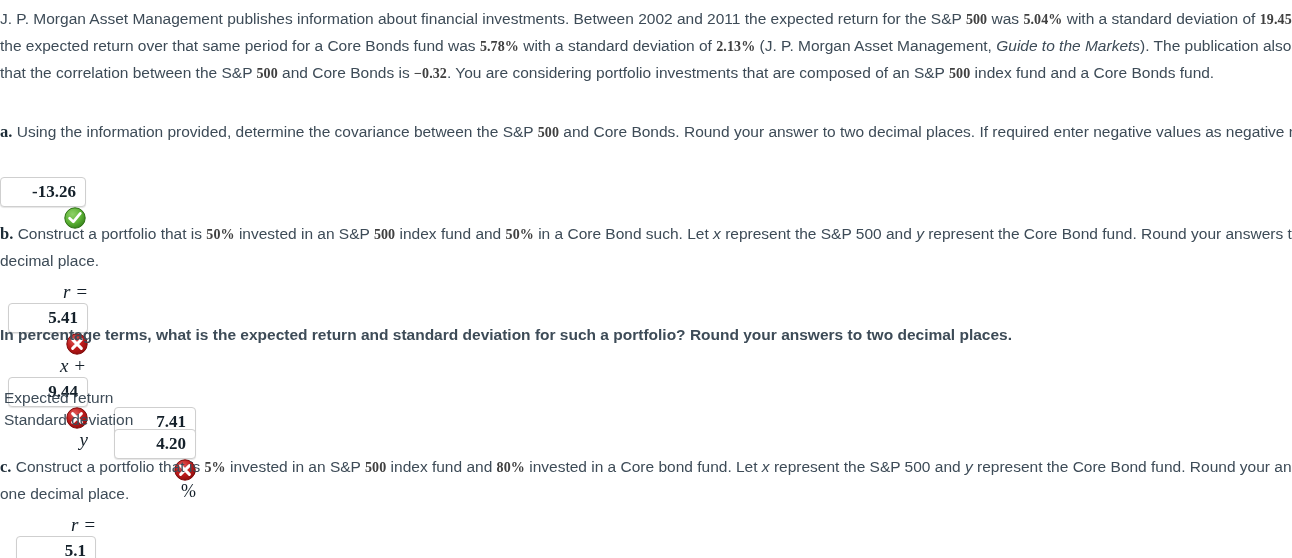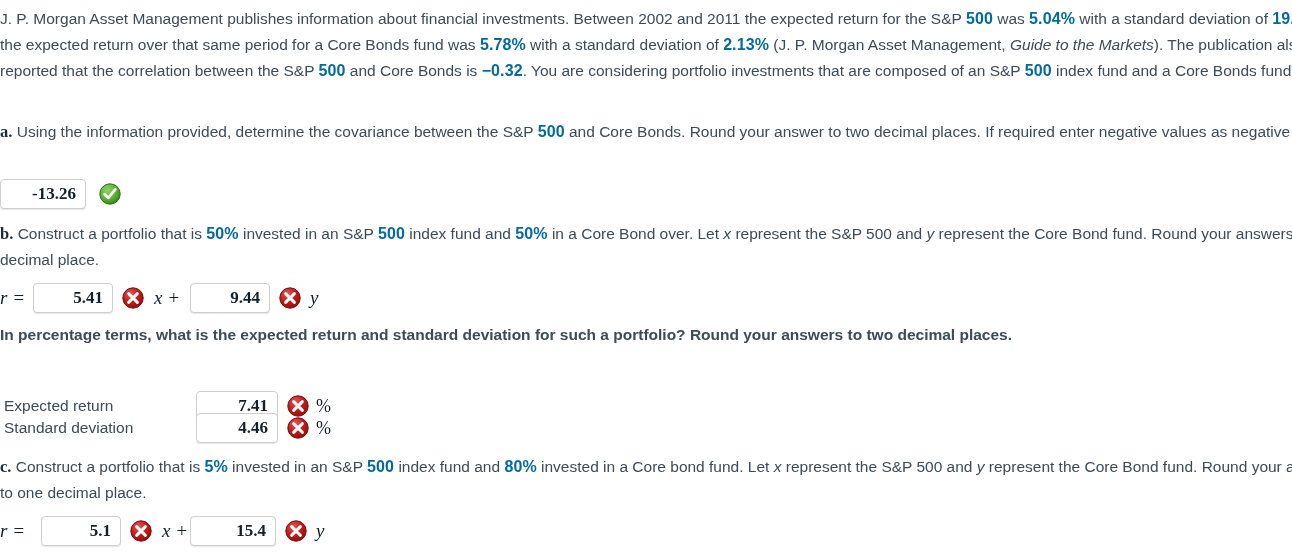--- a/index.html
+++ b/index.html
@@ -31,41 +31,42 @@
     color: #3d4b57;
     white-space: normal;
   }
   .para.intro      { top: 6px; }
   .para.qa         { top: 119px; }
   .para.qb         { top: 221px; }
   .para.pct        { top: 322px; width: 1200px; font-weight: bold; }
   .para.qc         { top: 454px; }
 
   b.m {
-    font-family: Liberation Sans, sans-serif;
+    font-family: Liberation Serif, serif;
     font-weight: bold;
-    font-size: 16px;
-    color: #0369a1;
+    font-size: 14px;
+    color: #404040;
     letter-spacing: .1px;
   }
   .lbl {
     font-family: "Liberation Serif", serif;
     font-weight: bold;
     font-size: 16.5px;
     color: #1c2b36;
   }
   i.it { }
 
   
   .ansrow {
     position: absolute;
     left: 0;
     display: flex;
-    align-items: center;
+    align-items: flex-end;
     height: 34px;
+    flex-direction: column;
   }
   .ansrow.a  { top: 177px; }
   .ansrow.b  { top: 281px; }
   .ansrow.er { top: 369px; margin-top: 20px; }
   .ansrow.sd { top: 411px; }
   .ansrow.c  { top: 514px; }
 
   .eq {
     font-family: "Liberation Serif", serif;
     font-style: italic;
@@ -148,21 +149,21 @@
           <stop offset="100%" stop-color="#2f7a16"></stop>
         </radialGradient>
       </defs>
       <circle cx="11" cy="11" r="10.2" fill="url(#gOk)" stroke="#2c6f14" stroke-width="1"></circle>
       <path d="M5.6 11.2 L9.3 14.8 L16.3 6.4" fill="none" stroke="#ffffff" stroke-width="2.7" stroke-linecap="round" stroke-linejoin="round"></path>
     </svg>
   </div>
 
   <div class="para qb">
     <span class="lbl">b.</span>
-    <span><span>Construct a portfolio that is </span><b class="m">50%</b><span> invested in an S&amp;P </span><b class="m">500</b><span> index fund and </span><b class="m">50%</b><span> in a Core Bond over. Let </span><i class="it">x</i><span> represent the S&amp;P 500 and </span><i class="it">y</i><span> represent the Core Bond fund. Round your answers to one decimal place.</span></span>
+    <span><span>Construct a portfolio that is </span><b class="m">50%</b><span> invested in an S&amp;P </span><b class="m">500</b><span> index fund and </span><b class="m">50%</b><span> in a Core Bond such. Let </span><i class="it">x</i><span> represent the S&amp;P 500 and </span><i class="it">y</i><span> represent the Core Bond fund. Round your answers to one decimal place.</span></span>
   </div>
 
   <div class="ansrow b">
     <span class="eq">r =</span>
     <div class="field w80" style="margin-left:8px;">5.41</div>
     <svg class="statusicon" viewBox="0 0 22 22">
       <defs>
         <radialGradient id="gNo" cx="38%" cy="30%" r="80%">
           <stop offset="0%" stop-color="#e05b5b"></stop>
           <stop offset="50%" stop-color="#c01d1d"></stop>
@@ -188,21 +189,21 @@
     <div class="field w82">7.41</div>
     <svg class="statusicon" viewBox="0 0 22 22">
       <circle cx="11" cy="11" r="10.2" fill="url(#gNo)" stroke="#7d0808" stroke-width="1"></circle>
       <path d="M6.6 6.6 L15.4 15.4 M15.4 6.6 L6.6 15.4" fill="none" stroke="#ffffff" stroke-width="2.9" stroke-linecap="round"></path>
     </svg>
     <span class="pctsign">%</span>
   </div>
 
   <div class="ansrow sd">
     <span class="rowlabel">Standard deviation</span>
-    <div class="field w82">4.46</div>
+    <div class="field w82">4.20</div>
     <svg class="statusicon" viewBox="0 0 22 22">
       <circle cx="11" cy="11" r="10.2" fill="url(#gNo)" stroke="#7d0808" stroke-width="1"></circle>
       <path d="M6.6 6.6 L15.4 15.4 M15.4 6.6 L6.6 15.4" fill="none" stroke="#ffffff" stroke-width="2.9" stroke-linecap="round"></path>
     </svg>
     <span class="pctsign">%</span>
   </div>
 
   <div class="para qc">
     <span class="lbl">c.</span>
     <span><span>Construct a portfolio that is </span><b class="m">5%</b><span> invested in an S&amp;P </span><b class="m">500</b><span> index fund and </span><b class="m">80%</b><span> invested in a Core bond fund. Let </span><i class="it">x</i><span> represent the S&amp;P 500 and </span><i class="it">y</i><span> represent the Core Bond fund. Round your answers to one decimal place.</span></span>

